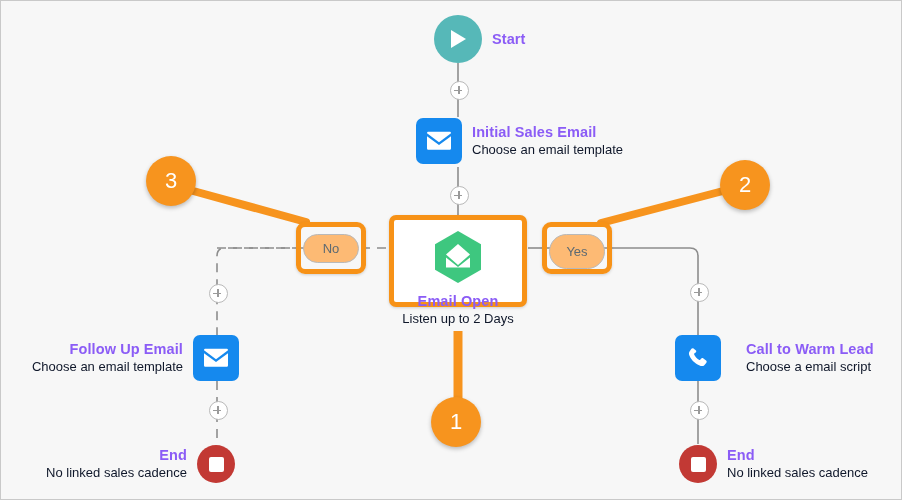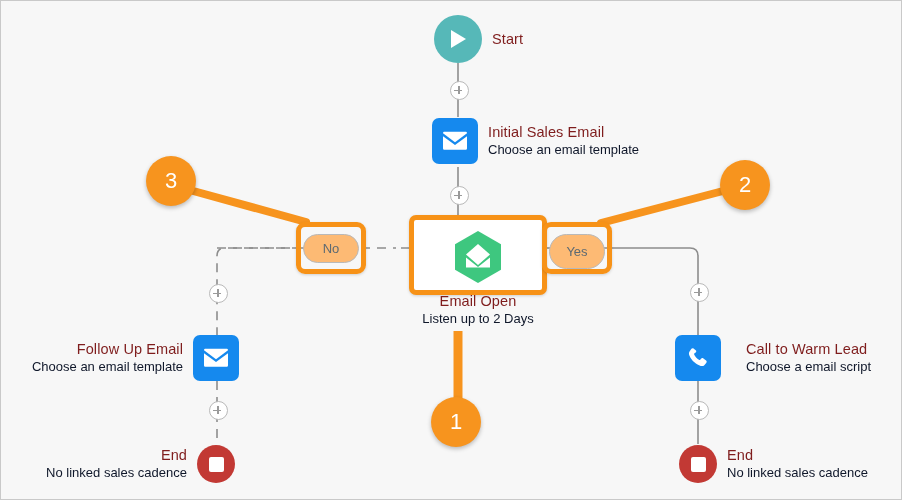--- a/index.html
+++ b/index.html
@@ -16,21 +16,21 @@
   #wires{position:absolute;left:0;top:0;width:902px;height:500px;}
 
   
   .node{position:absolute;display:flex;align-items:center;}
   .node.right-label{flex-direction:row;}
   .node.left-label{flex-direction:row-reverse;}
   .labels{display:flex;flex-direction:column;justify-content:center;}
   .right-label .labels{margin-left:10px;align-items:flex-start;text-align:left;}
   .left-label .labels{margin-right:10px;align-items:flex-end;text-align:right;}
   .title{
-    font-size:14.5px;font-weight:normal;color:#7f1d1d;
+    font-size:14.5px;font-weight:bold;color:#8b5cf6;
     line-height:18px;white-space:nowrap;letter-spacing:.1px;text-align:center;
   }
   .subtitle{
     font-size:13px;color:#0f172a;line-height:18px;white-space:nowrap;
   }
 
   
   .ico{flex:0 0 auto;display:flex;align-items:center;justify-content:center;}
   .ico-start{
     width:48px;height:48px;border-radius:50%;
@@ -137,34 +137,34 @@
     <div class="ico ico-start">
       <svg width="20" height="22" viewBox="0 0 20 22" xmlns="http://www.w3.org/2000/svg">
         <path d="M3 2 L18 11 L3 20 Z" fill="#ffffff"></path>
       </svg>
     </div>
     <div class="labels">
       <div class="title">Start</div>
     </div>
   </div>
 
-  <div class="node right-label" style="left:431px;top:117px;">
+  <div class="node right-label" style="left:415px;top:117px;">
     <div class="ico ico-email">
       <svg width="26" height="20" viewBox="0 0 26 20" xmlns="http://www.w3.org/2000/svg">
         <path d="M1 2.2 C1 1.3 1.7 0.8 2.6 0.8 L23.4 0.8 C24.3 0.8 25 1.3 25 2.2 L13 11.2 Z" fill="#ffffff"></path>
         <path d="M1 5.2 L13 14 L25 5.2 L25 17.2 C25 18.2 24.3 18.8 23.4 18.8 L2.6 18.8 C1.7 18.8 1 18.2 1 17.2 Z" fill="#ffffff"></path>
       </svg>
     </div>
     <div class="labels">
       <div class="title">Initial Sales Email</div>
       <div class="subtitle">Choose an email template</div>
     </div>
   </div>
 
-  <div class="listen-card" style="left:388px;top:214px;width:138px;height:80px;margin-left:20px;">
+  <div class="listen-card" style="left:388px;top:214px;width:138px;height:92px;">
     <div class="hexwrap ico ico-hex">
       <svg width="58" height="58" viewBox="0 0 58 58" xmlns="http://www.w3.org/2000/svg">
         <polygon points="29,3 52,16.2 52,41.8 29,55 6,41.8 6,16.2" fill="#3ec77f"></polygon>
         <path d="M29 16 L41 26.6 L29 37 L17 26.6 Z" fill="#ffffff"></path>
         <path d="M17 29.5 L17 39.5 L41 39.5 L41 29.5 L29 39 Z" fill="#ffffff"></path>
       </svg>
     </div>
     <div class="title">Email Open</div>
     <div class="subtitle">Listen up to 2 Days</div>
   </div>

